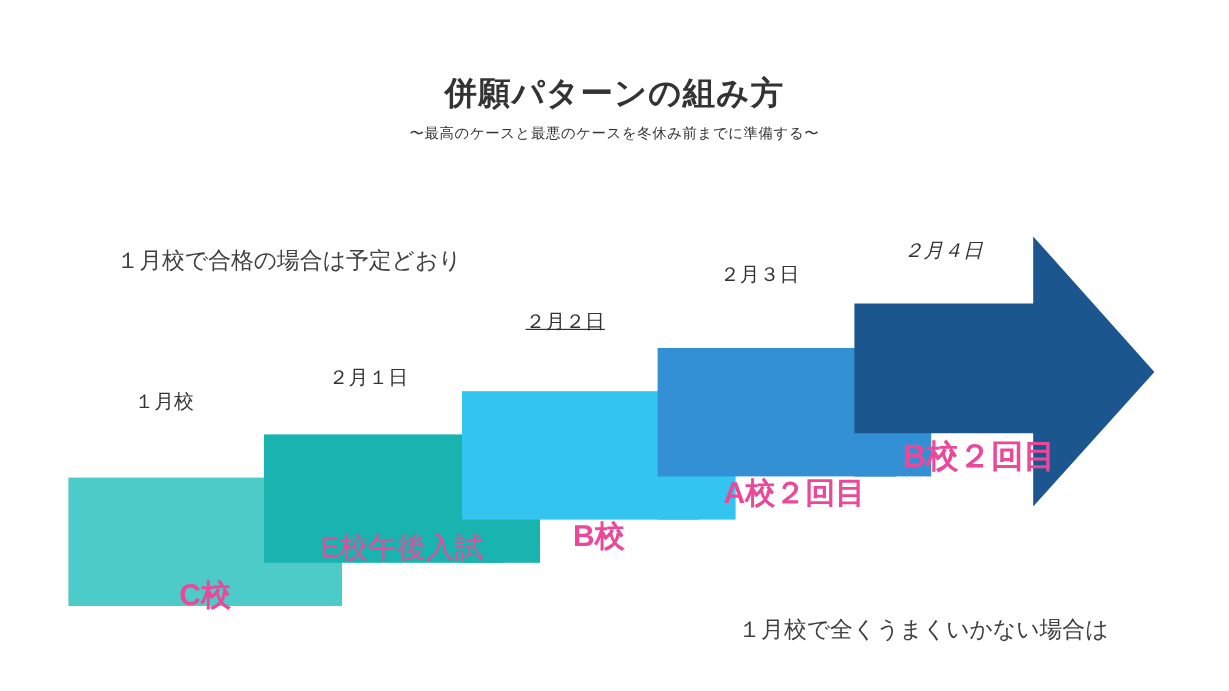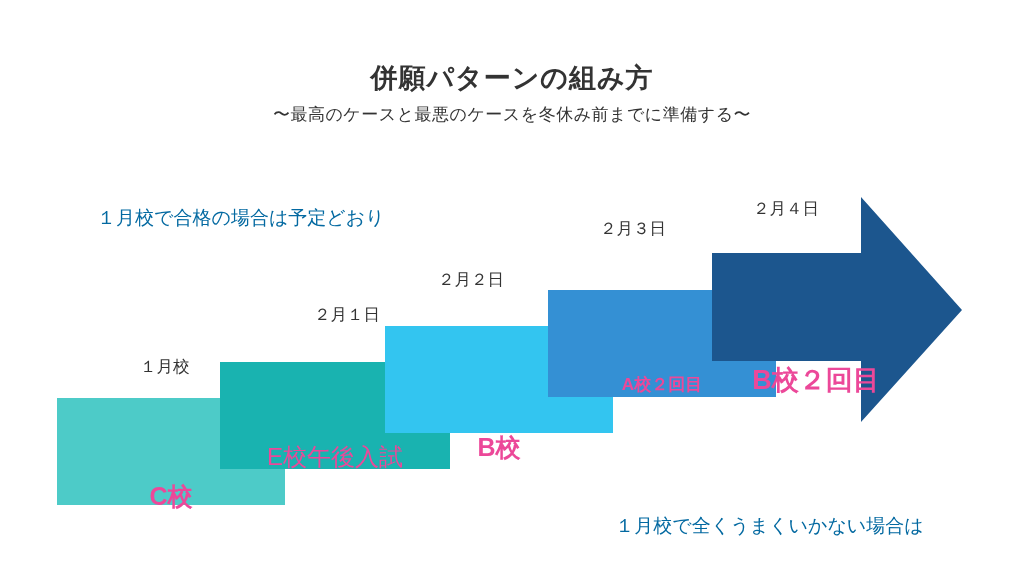--- a/index.html
+++ b/index.html
@@ -34,32 +34,32 @@
     font-weight: bold;
     letter-spacing: 1px;
     color: #333333;
   }
   .subtitle {
     position: absolute;
     left: 0;
     top: 103px;
     width: 1024px;
     text-align: center;
-    font-size: 17px;
+    font-size: 12px;
     font-weight: normal;
     letter-spacing: 0.5px;
     color: #333333;
   }
 
   
   .note {
     position: absolute;
     font-size: 19px;
     line-height: 29px;
-    color: #0369a1;
+    color: #404040;
     white-space: pre;
   }
   .note-top-left {
     left: 97px;
     top: 145px;
     text-align: left;
   }
   .note-bottom-right {
     left: 592px;
     top: 453px;
@@ -127,40 +127,40 @@
       <rect id="body-3" x="385" y="326" width="228" height="107" fill="#33c5f0"></rect>
 
       <polygon id="fold-4" points="712,362 712,397 747,397" fill="#2b7cb8"></polygon>
 
       <rect id="body-4" x="548" y="290" width="228" height="107" fill="#3490d4"></rect>
 
       <polygon id="body-5" points="712,253 861,253 861,197 962,310 861,422 861,361 712,361" fill="#1c568e"></polygon>
     </svg>
   </div>
 
-  <div class="date-label" style="left:112px; top:356px;margin-left:28px;">１月校</div>
-  <div class="date-label" style="left:274px; top:304px;margin-left:40px;">２月１日</div>
-  <div class="date-label" style="left:438px; top:269px;">２月２日</div>
+  <div class="date-label" style="left:112px; top:324px;">１月校</div>
+  <div class="date-label" style="left:274px; top:304px;">２月１日</div>
+  <div class="date-label" style="left:438px; top:257px;text-decoration:underline;">２月２日</div>
   <div class="date-label" style="left:600px; top:218px;">２月３日</div>
-  <div class="date-label" style="left:753px; top:198px;">２月４日</div>
+  <div class="date-label" style="left:753px; top:198px;font-style:italic;">２月４日</div>
 
   <div class="step-text bold" style="left:57px; top:414px; width:228px; font-size:25px;">
     <span class="line">C校</span>
     
   </div>
 
   <div class="step-text" style="left:220px; top:378px; width:230px; font-size:24px;">
     <span class="line">E校午後入試</span>
   </div>
 
   <div class="step-text bold" style="left:385px; top:365px; width:228px; font-size:25px;">
     <span class="line">B校</span>
   </div>
 
-  <div class="step-text bold" style="left:548px; top:329px; width:228px; font-size:17px;">
+  <div class="step-text bold" style="left:548px; top:329px; width:228px; font-size:25px;">
     <span class="line">A校２回目</span>
   </div>
 
   <div class="step-text bold" style="left:716px; top:292px; width:200px; font-size:27px;">
     <span class="line">B校２回目</span>
   </div>
 
   <div class="note note-bottom-right">
     <span class="line">１月校で全くうまくいかない場合は</span>
     

